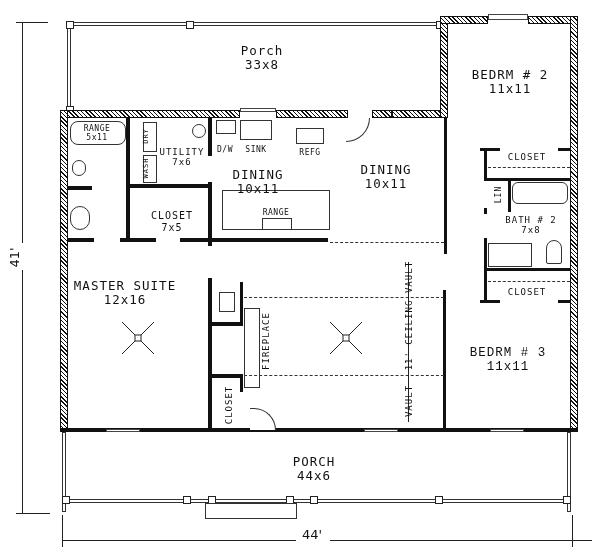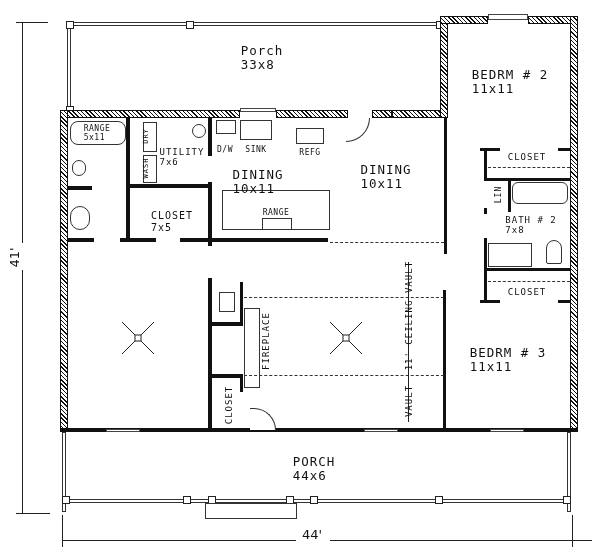--- a/index.html
+++ b/index.html
@@ -1,21 +1,21 @@
 <!DOCTYPE html>
 <html><head>
   <meta charset="utf-8">
   <style>
     html,body{margin:0;padding:0;background:#fff;}
     #plan{position:relative;width:600px;height:558px;background:#fff;overflow:hidden;font-family:"DejaVu Sans Mono","Liberation Mono",monospace;color:#111;}
     .w{position:absolute;background:#111;}
     .ext{position:absolute;background:repeating-linear-gradient(45deg,#111 0 1px,#fff 1px 3px);border:1px solid #111;box-sizing:border-box;}
     .thin{position:absolute;border:1px solid #333;box-sizing:border-box;background:#fff;}
     .post{position:absolute;width:8px;height:8px;border:1px solid #222;background:#fff;box-sizing:border-box;}
-    .lbl{position:absolute;line-height:1.15;white-space:nowrap;transform:translateX(-50%);letter-spacing:1px;}
+    .lbl{position:absolute;text-align:center;line-height:1.15;white-space:nowrap;transform:translateX(-50%);letter-spacing:1px;}
     .lbl .n{display:block;}
     .lbl .d{display:block;}
     .big{font-size:12.5px;}
     .med{font-size:10.5px;}
     .sm{font-size:8px;letter-spacing:0.5px;}
     .vert{position:absolute;transform:rotate(-90deg);transform-origin:center;white-space:nowrap;font-size:9px;letter-spacing:1px;}
     .dash{position:absolute;border-top:1px dashed #333;}
     .dimline{position:absolute;background:#222;}
     .fan{position:absolute;width:40px;height:40px;}
     .fan svg{width:40px;height:40px;}
@@ -185,21 +185,25 @@
   <div class="lbl med" style="left:172px;top:210px;font-size:10px;">
     <span class="n">CLOSET</span>
     <span class="d">7x5</span>
   </div>
   <div class="lbl med" style="left:527px;top:152px;font-size:9px;">CLOSET</div>
   <div class="lbl med" style="left:515px;top:215px;font-size:9px;margin-left:16px;">
     <span class="n">BATH # 2</span>
     <span class="d">7x8</span>
   </div>
   <div class="lbl med" style="left:527px;top:287px;font-size:9px;">CLOSET</div>
-  <div class="lbl big" style="left:508px;top:346px;">
+  <div class="lbl big" style="left:125px;top:279px;">
+    <span class="n">MASTER SUITE</span>
+    <span class="d">12x16</span>
+  </div>
+  <div class="lbl big" style="left:508px;top:346px;font-family:Liberation Mono, monospace;">
     <span class="n">BEDRM # 3</span>
     <span class="d">11x11</span>
   </div>
 
   <div class="thin" style="left:62px;top:432px;width:4px;height:80px;"></div>
   <div class="thin" style="left:567px;top:432px;width:4px;height:80px;"></div>
   <div class="thin" style="left:62px;top:499px;width:509px;height:4px;"></div>
   <div class="post" style="left:62px;top:496px;"></div>
   <div class="post" style="left:183px;top:496px;"></div>
   <div class="post" style="left:208px;top:496px;"></div>

